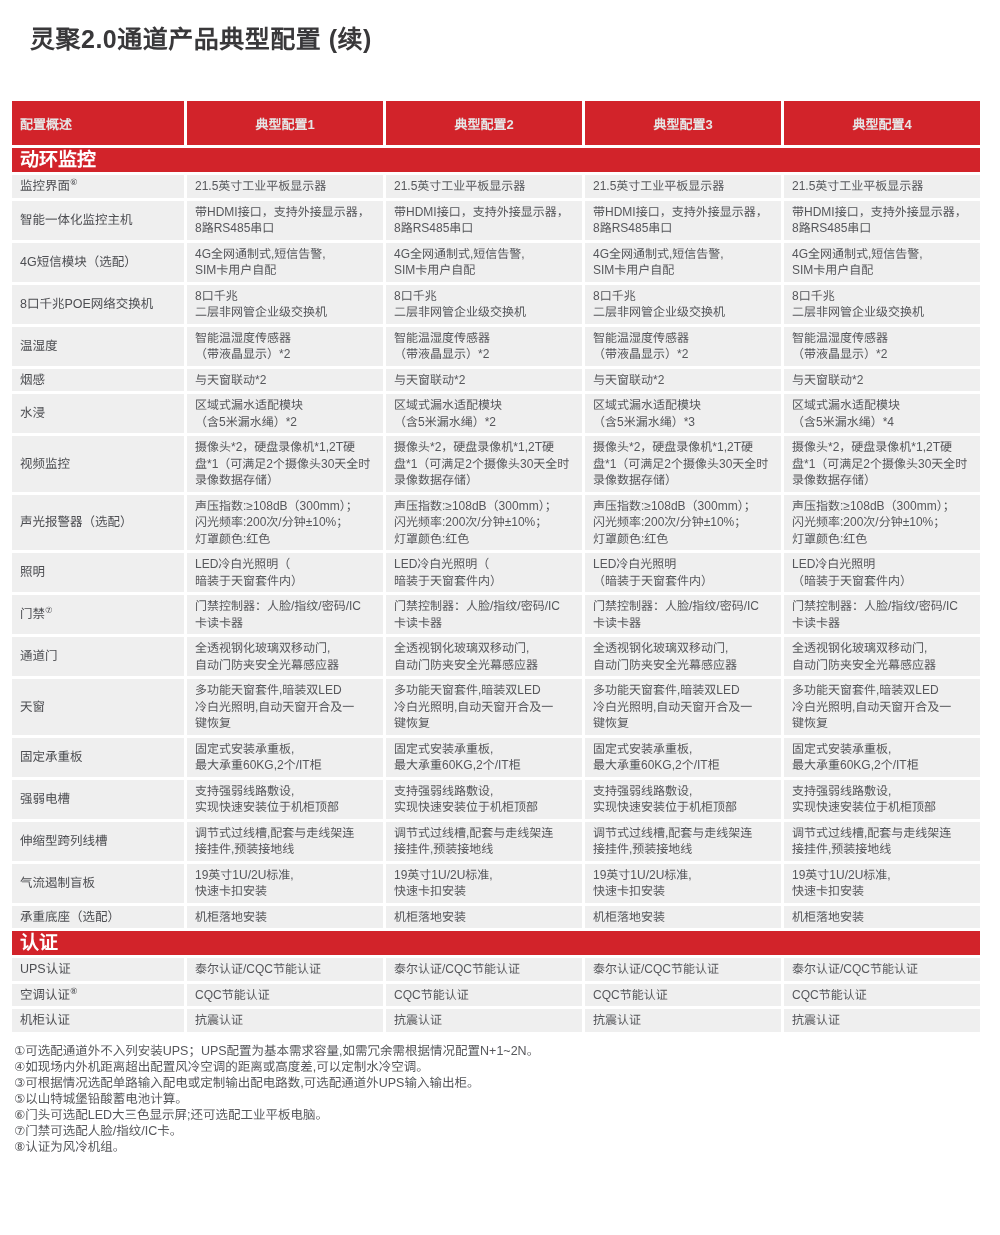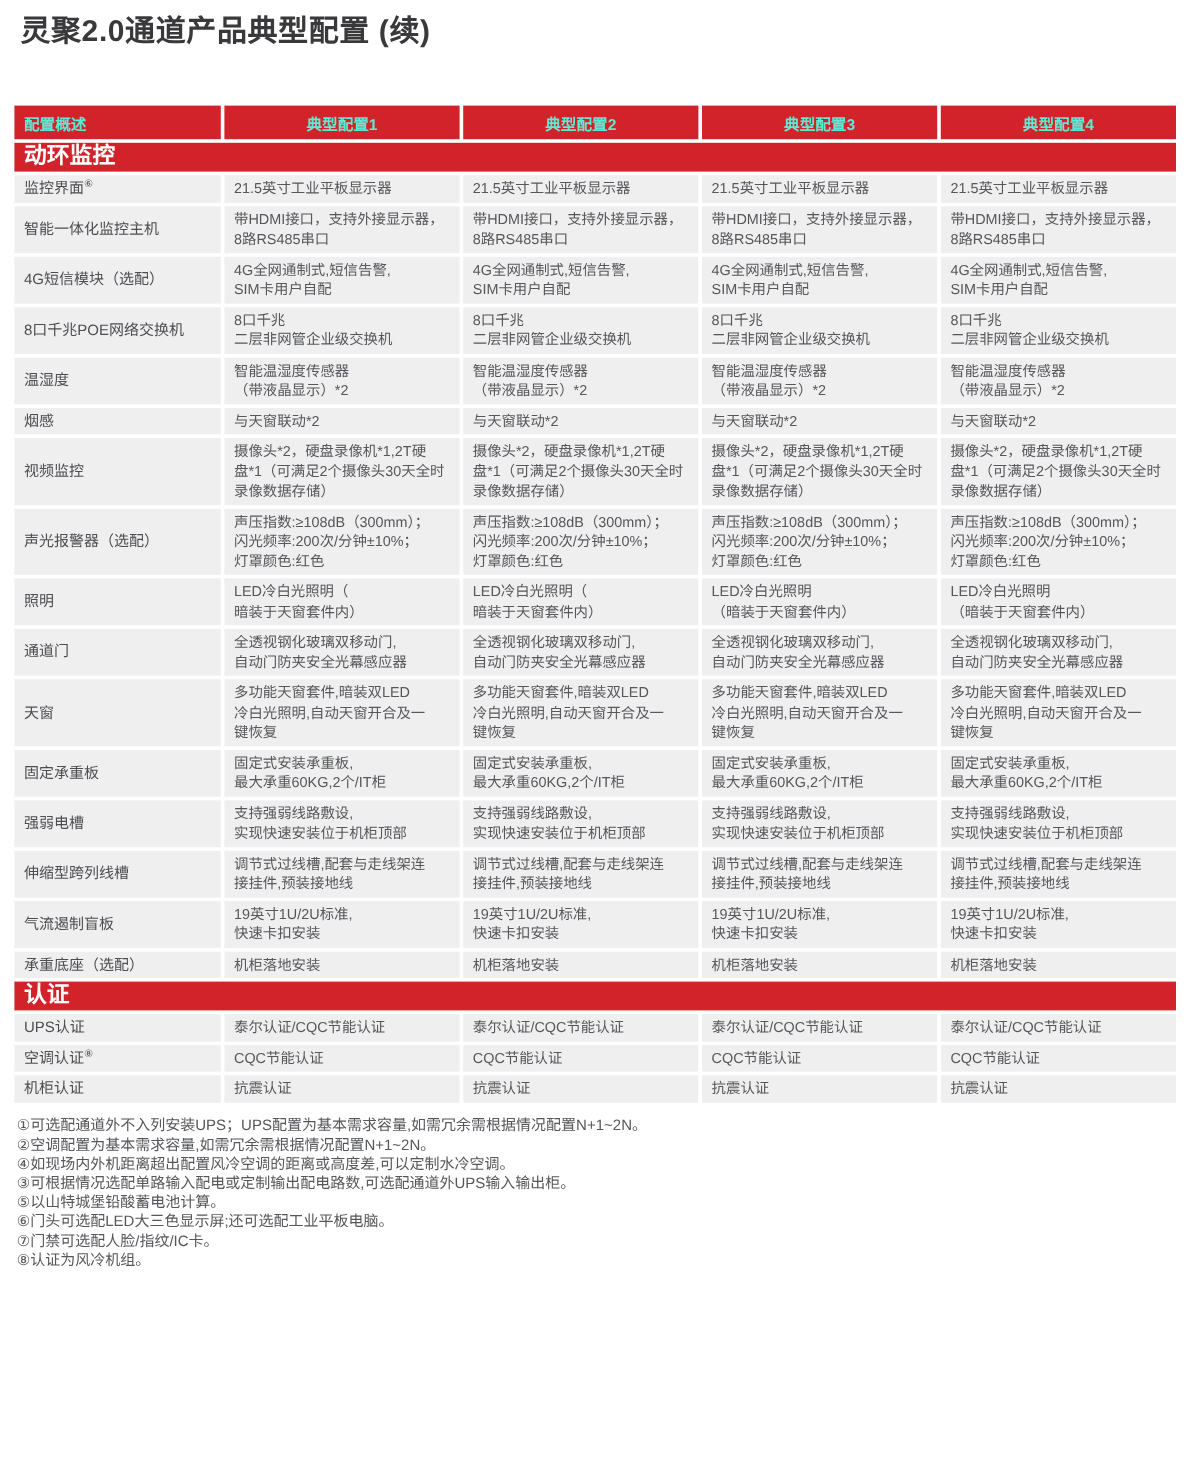--- a/index.html
+++ b/index.html
@@ -10,33 +10,33 @@
     --title:#39383a;
   }
   html,body{margin:0;padding:0;}
   body{
     width:1000px;height:1235px;background:#ffffff;
     font-family:"Liberation Sans","DejaVu Sans",sans-serif;
     color:var(--text);overflow:hidden;
   }
   .page{position:relative;width:1000px;height:1235px;}
   h1.page-title{
-    margin:3px;padding:8px 0 0 14px;
+    margin:16px;padding:8px 0 0 14px;
     font-size:25px;font-weight:bold;color:var(--title);
     letter-spacing:.5px;line-height:30px;
   }
   table.cfg{
     border-collapse:separate;border-spacing:3px;
     table-layout:fixed;width:974px;
     margin:44px 0 0 9px;
   }
   th{
-    background:var(--red);color:#5eead4;
+    background:var(--red);color:#e5e5e5;
     font-size:13px;font-weight:bold;text-align:center;
-    height:28px;padding:0 8px;
+    height:44px;padding:0 8px;
   }
   th.label-head{text-align:left;}
   tr.section-row td{
     background:var(--red);color:#fff;
     font-weight:bold;font-size:19px;text-align:left;
     padding:3px 8px;line-height:18px;white-space:normal;
   }
   td{
     background:var(--cell);
     font-size:12px;line-height:16.5px;
@@ -132,20 +132,31 @@
 （带液晶显示）*2</td>
         </tr>
         <tr>
           <td class="label-cell"><span>烟感</span></td>
           <td class="value-cell">与天窗联动*2</td>
           <td class="value-cell">与天窗联动*2</td>
           <td class="value-cell">与天窗联动*2</td>
           <td class="value-cell">与天窗联动*2</td>
         </tr>
         <tr>
+          <td class="label-cell"><span>水浸</span></td>
+          <td class="value-cell">区域式漏水适配模块
+（含5米漏水绳）*2</td>
+          <td class="value-cell">区域式漏水适配模块
+（含5米漏水绳）*2</td>
+          <td class="value-cell">区域式漏水适配模块
+（含5米漏水绳）*3</td>
+          <td class="value-cell">区域式漏水适配模块
+（含5米漏水绳）*4</td>
+        </tr>
+        <tr>
           <td class="label-cell"><span>视频监控</span></td>
           <td class="value-cell">摄像头*2，硬盘录像机*1,2T硬
 盘*1（可满足2个摄像头30天全时
 录像数据存储）</td>
           <td class="value-cell">摄像头*2，硬盘录像机*1,2T硬
 盘*1（可满足2个摄像头30天全时
 录像数据存储）</td>
           <td class="value-cell">摄像头*2，硬盘录像机*1,2T硬
 盘*1（可满足2个摄像头30天全时
 录像数据存储）</td>
@@ -173,20 +184,31 @@
           <td class="value-cell">LED冷白光照明（
 暗装于天窗套件内）</td>
           <td class="value-cell">LED冷白光照明（
 暗装于天窗套件内）</td>
           <td class="value-cell">LED冷白光照明
 （暗装于天窗套件内）</td>
           <td class="value-cell">LED冷白光照明
 （暗装于天窗套件内）</td>
         </tr>
         <tr>
+          <td class="label-cell"><span>门禁</span><sup>⑦</sup></td>
+          <td class="value-cell">门禁控制器：人脸/指纹/密码/IC
+卡读卡器</td>
+          <td class="value-cell">门禁控制器：人脸/指纹/密码/IC
+卡读卡器</td>
+          <td class="value-cell">门禁控制器：人脸/指纹/密码/IC
+卡读卡器</td>
+          <td class="value-cell">门禁控制器：人脸/指纹/密码/IC
+卡读卡器</td>
+        </tr>
+        <tr>
           <td class="label-cell"><span>通道门</span></td>
           <td class="value-cell">全透视钢化玻璃双移动门,
 自动门防夹安全光幕感应器</td>
           <td class="value-cell">全透视钢化玻璃双移动门,
 自动门防夹安全光幕感应器</td>
           <td class="value-cell">全透视钢化玻璃双移动门,
 自动门防夹安全光幕感应器</td>
           <td class="value-cell">全透视钢化玻璃双移动门,
 自动门防夹安全光幕感应器</td>
         </tr>
@@ -278,21 +300,20 @@
           <td class="value-cell">抗震认证</td>
           <td class="value-cell">抗震认证</td>
           <td class="value-cell">抗震认证</td>
           <td class="value-cell">抗震认证</td>
         </tr>
       </tbody>
   </table>
 
   <div class="footnotes">
       <div class="footnote">①可选配通道外不入列安装UPS；UPS配置为基本需求容量,如需冗余需根据情况配置N+1~2N。</div>
-      <div class="footnote">②空调配置为基本需求容量,如需冗余需根据情况配置N+1~2N。</div>
       <div class="footnote">④如现场内外机距离超出配置风冷空调的距离或高度差,可以定制水冷空调。</div>
       <div class="footnote">③可根据情况选配单路输入配电或定制输出配电路数,可选配通道外UPS输入输出柜。</div>
       <div class="footnote">⑤以山特城堡铅酸蓄电池计算。</div>
       <div class="footnote">⑥门头可选配LED大三色显示屏;还可选配工业平板电脑。</div>
       <div class="footnote">⑦门禁可选配人脸/指纹/IC卡。</div>
       <div class="footnote">⑧认证为风冷机组。</div>
     </div>
 </div>
 
 </body></html>

